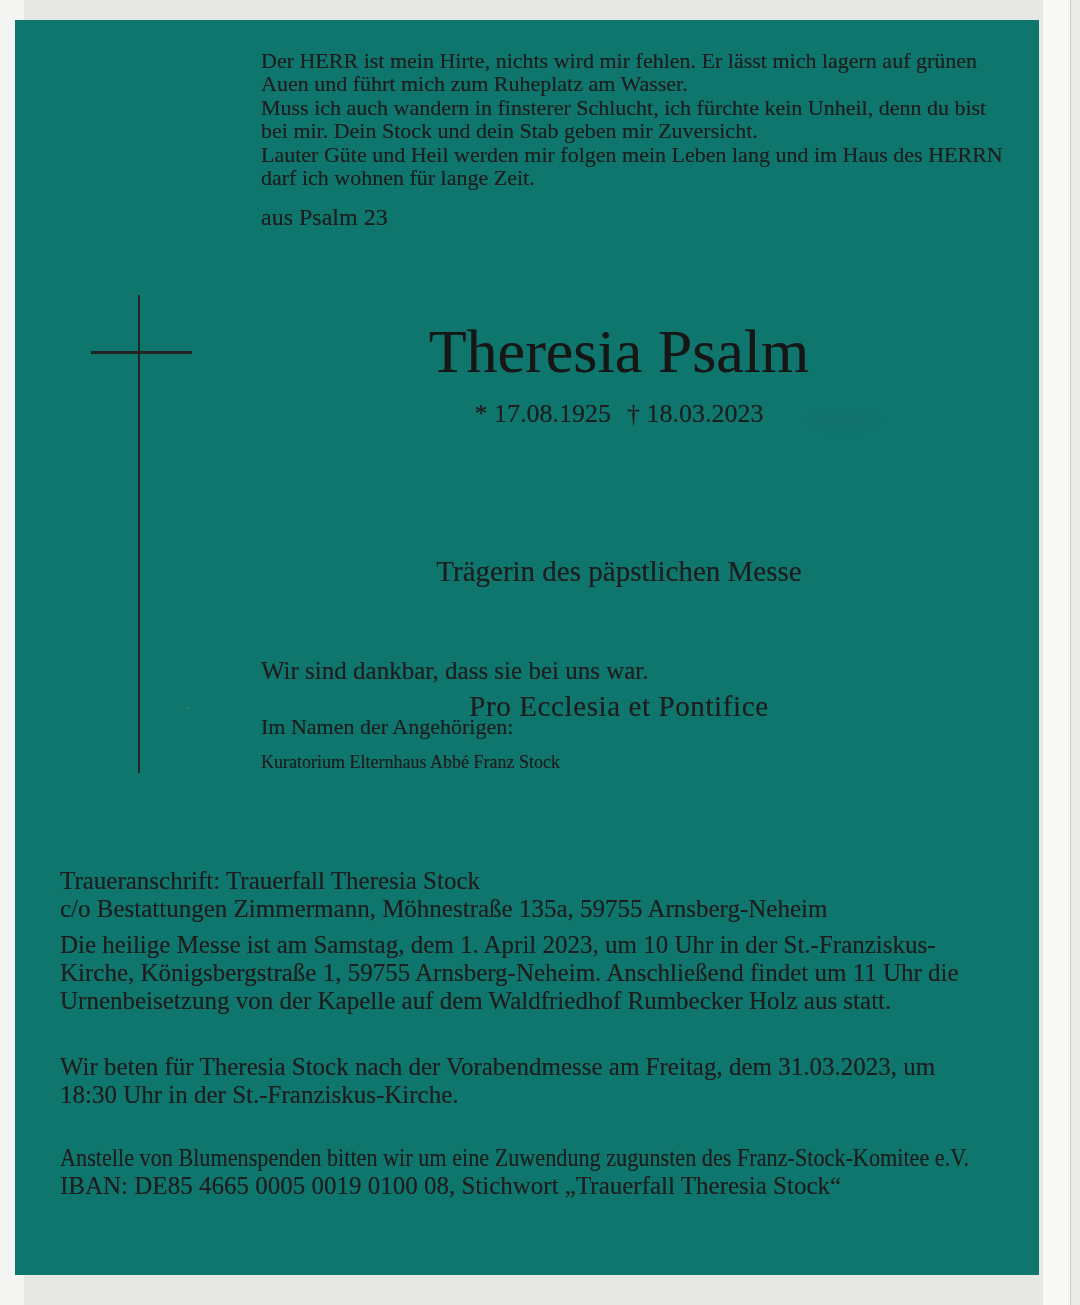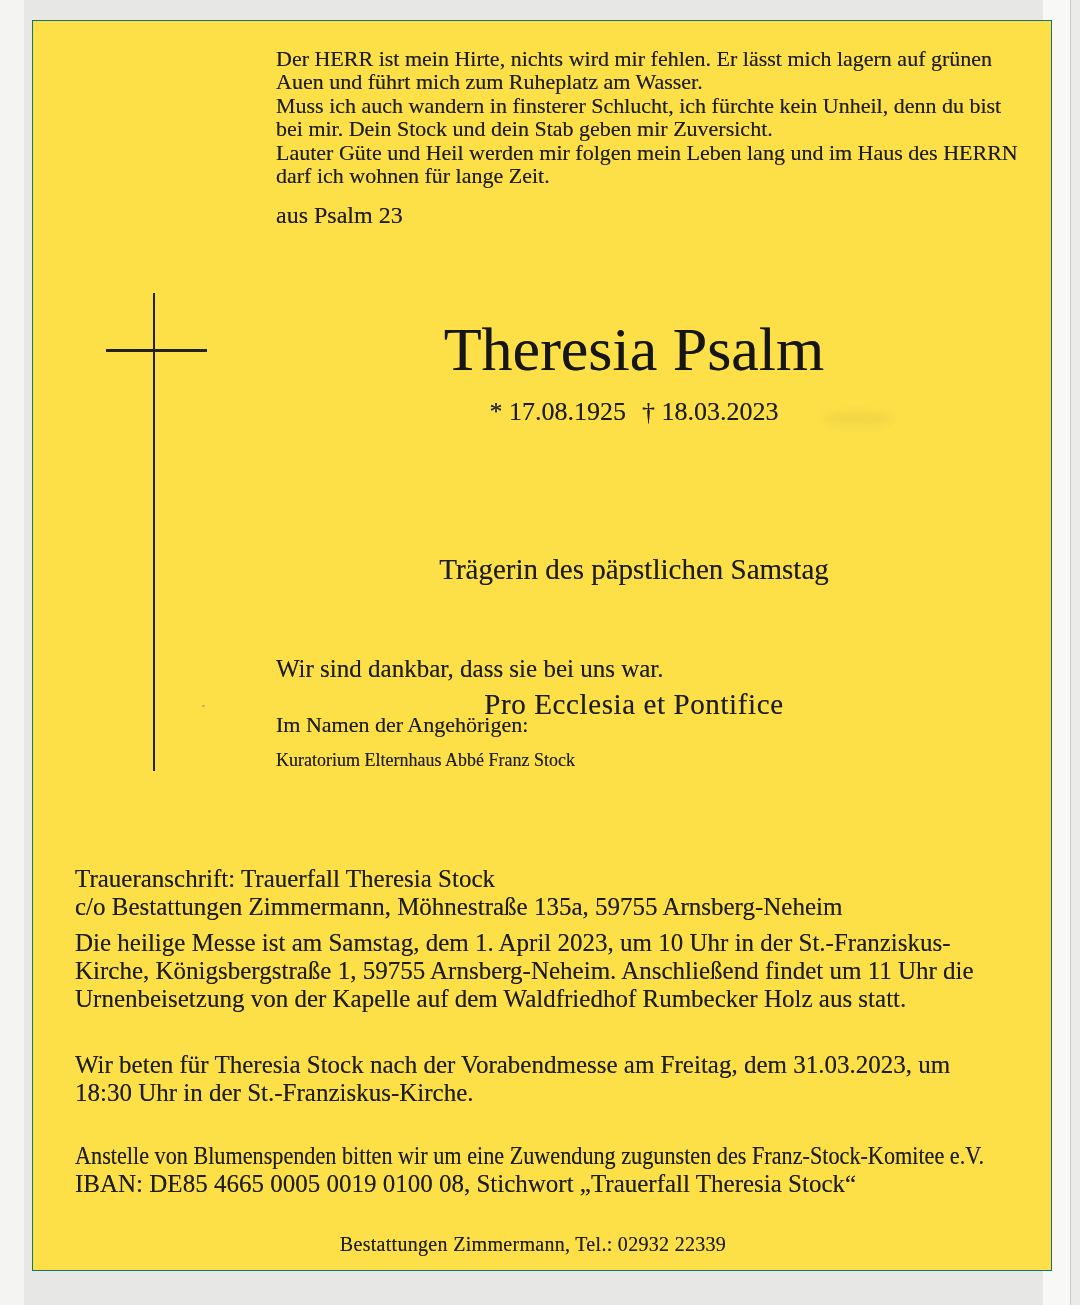--- a/index.html
+++ b/index.html
@@ -17,24 +17,24 @@
   }
   .right-strip {
     position: absolute; left: 1043px; top: 0; width: 27px; height: 1305px;
     background: #f8f8f6;
   }
   .far-right {
     position: absolute; left: 1070px; top: 0; width: 10px; height: 1305px;
     background: #ebebe9; border-left: 1px solid #c9c9c5;
   }
   .page {
-    position: absolute; left: 32px; top: 20px;
+    position: absolute; left: 15px; top: 20px;
     width: 1018px; height: 1249px;
-    background: #fde047;
-    border: 1px solid #0f766e;
+    background: #0f766e;
+    border: 3px solid #0f766e;
     box-sizing: content-box;
   }
   .page * { position: absolute; }
   .txt {
     white-space: pre;
     text-shadow: 0 0 0.5px rgba(30,30,30,0.55);
   }
   .psalm { left: 243px; top: 26px; font-size: 22px; line-height: 23.4px; }
   .psalm-attr { left: 243px; top: 181px; font-size: 24px; }
 
@@ -96,36 +96,35 @@
   <div class="txt psalm-attr">aus Psalm 23</div>
 
   <div class="cross-v"></div>
   <div class="cross-h"></div>
 
   <div class="txt center-col name">Theresia Psalm</div>
 
   <div class="txt center-col dates"><span class="birth">* 17.08.1925</span><span class="death">† 18.03.2023</span></div>
 
   <div class="txt center-col honors">
-    <span class="l1">Trägerin des päpstlichen Samstag</span>
+    <span class="l1">Trägerin des päpstlichen Messe</span>
     <span class="l2">Pro Ecclesia et Pontifice</span>
   </div>
 
   <div class="txt tribute">Wir sind dankbar, dass sie bei uns war.</div>
   <div class="txt in-name">Im Namen der Angehörigen:</div>
   <div class="txt family">Kuratorium Elternhaus Abbé Franz Stock</div>
 
   <div class="txt block address">Traueranschrift: Trauerfall Theresia Stock
 c/o Bestattungen Zimmermann, Möhnestraße 135a, 59755 Arnsberg-Neheim</div>
   <div class="txt block mass">Die heilige Messe ist am Samstag, dem 1. April 2023, um 10 Uhr in der St.-Franziskus-
 Kirche, Königsbergstraße 1, 59755 Arnsberg-Neheim. Anschließend findet um 11 Uhr die
 Urnenbeisetzung von der Kapelle auf dem Waldfriedhof Rumbecker Holz aus statt.</div>
   <div class="txt block prayer">Wir beten für Theresia Stock nach der Vorabendmesse am Freitag, dem 31.03.2023, um
 18:30 Uhr in der St.-Franziskus-Kirche.</div>
 
   <div class="txt block donation"><span class="cond">Anstelle von Blumenspenden bitten wir um eine Zuwendung zugunsten des Franz-Stock-Komitee e.V.</span><span class="iban">IBAN: DE85 4665 0005 0019 0100 08, Stichwort „Trauerfall Theresia Stock“</span></div>
 
-  <div class="txt footer-line">Bestattungen Zimmermann, Tel.: 02932 22339</div>
 
   <div class="speck speck1"></div>
   <div class="speck speck2"></div>
   <div class="smudge"></div>
 </div>
 
 </body></html>

